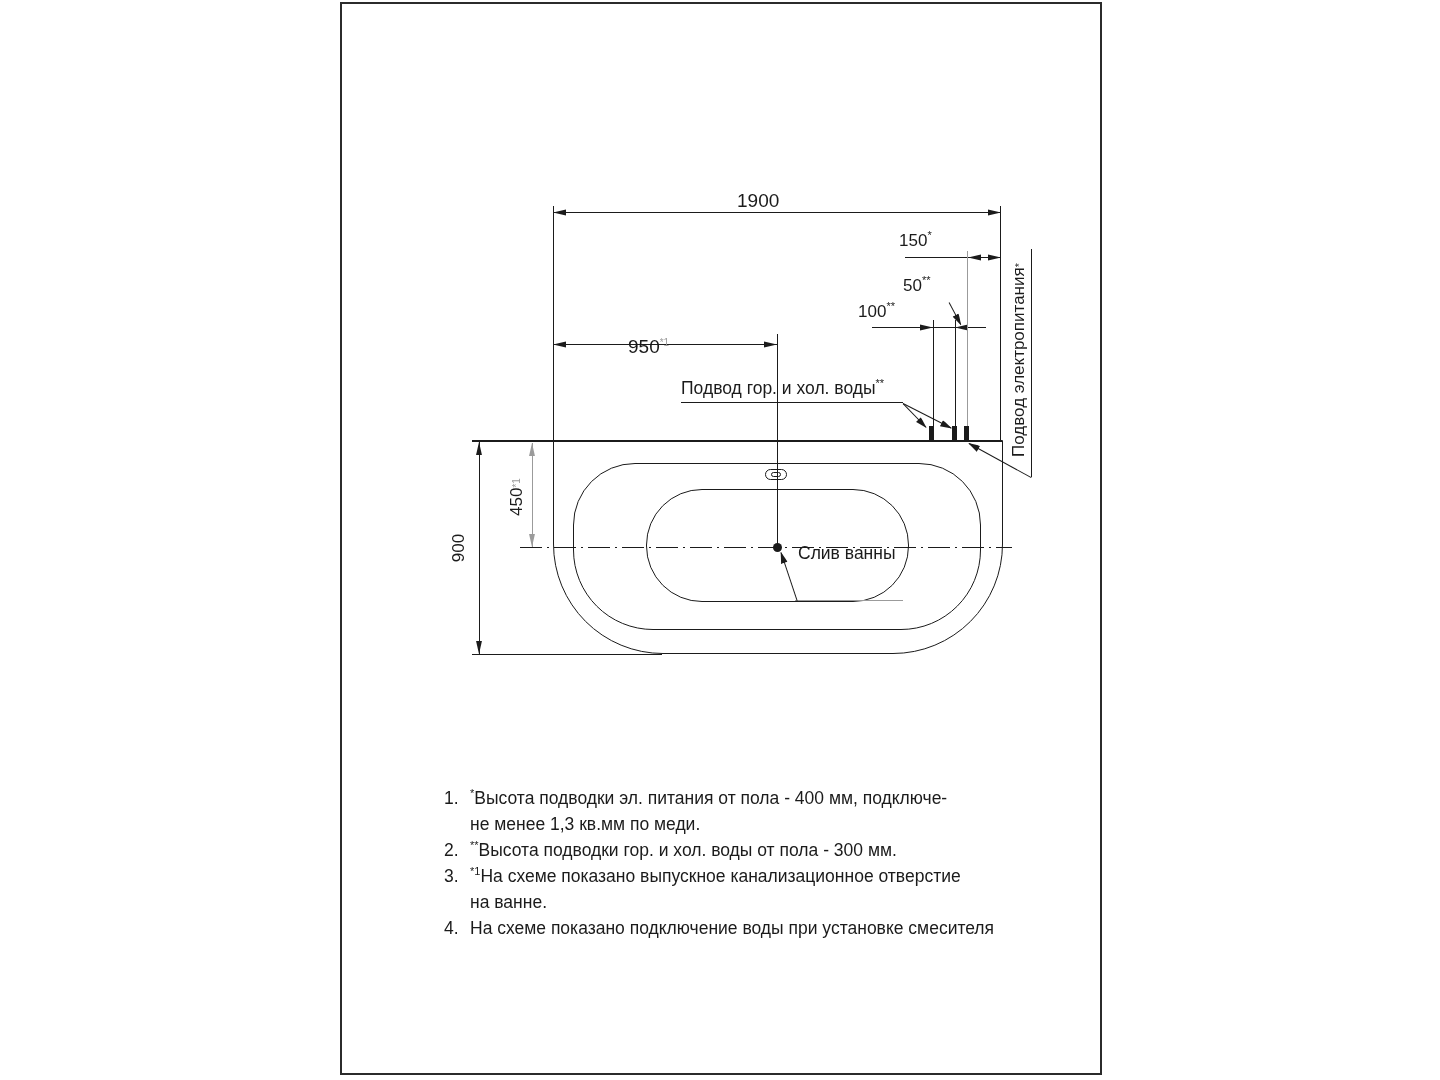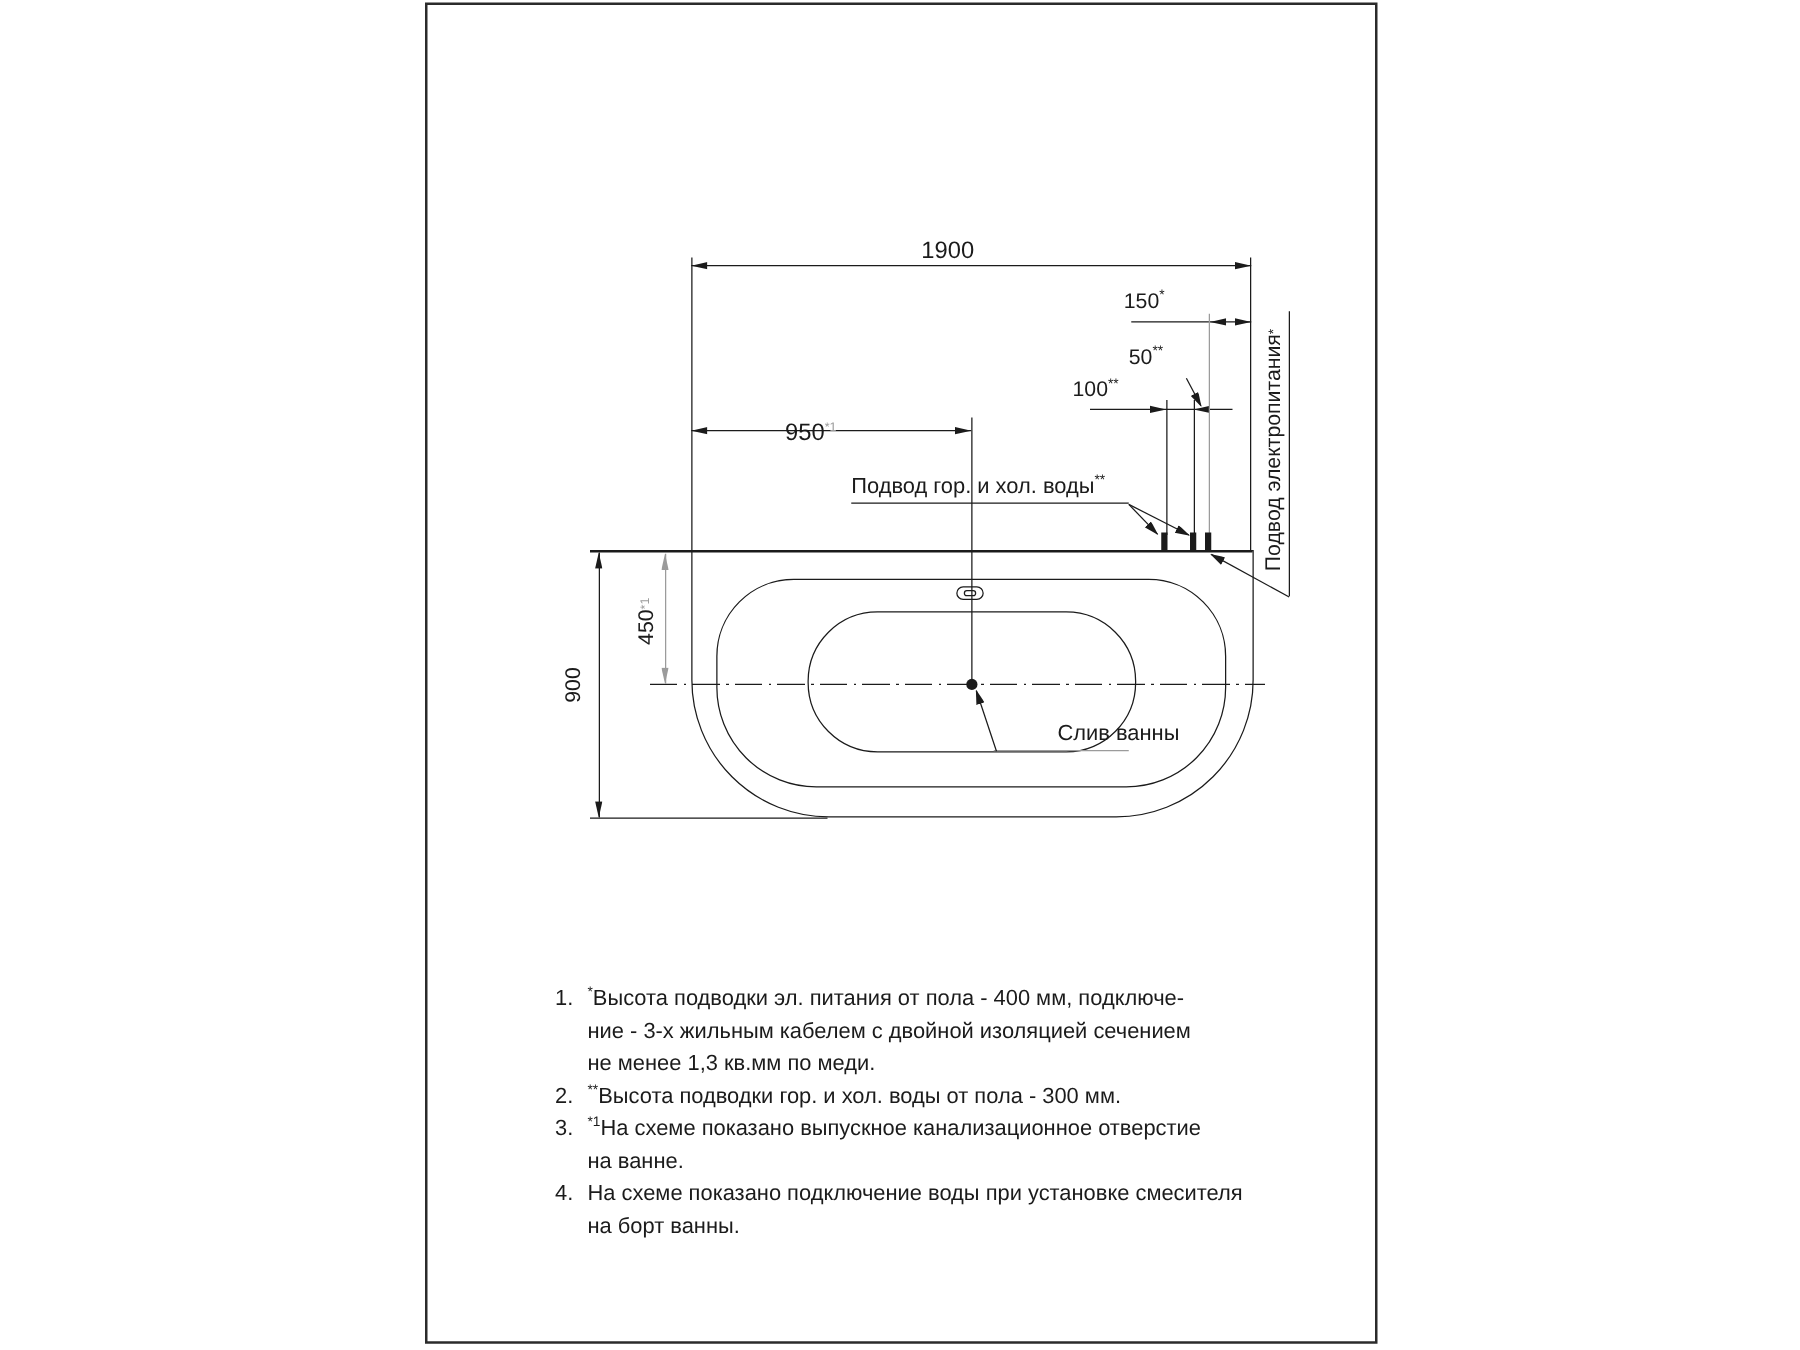--- a/index.html
+++ b/index.html
@@ -134,49 +134,47 @@
 
   <div class="rot" style="left:904px;top:347px;width:230px;height:26px;">
       <span>Подвод электропитания</span>
       <sup>*</sup>
     </div>
   <div class="vl" style="left:1031px;top:249px;height:228px;"></div>
   <div class="leader" style="left:969px;top:443px;width:71px;transform:rotate(28.7deg);">
       <span class="lh-s"></span>
     </div>
 
-  <div class="label" style="left:798px;top:576px;margin-left:48px;"><span>Слив ванны</span></div>
+  <div class="label" style="left:798px;top:543px;"><span>Слив ванны</span></div>
   <div class="hl gray" style="left:795px;top:600px;width:108px;"></div>
   <div class="leader" style="left:781px;top:552px;width:51px;transform:rotate(71.6deg);">
       <span class="lh-s"></span>
     </div>
 
   <div class="notes">
     <div class="note">
       <div class="nmark">1.</div>
       <div class="nbody">
         <div><sup>*</sup><span>Высота подводки эл. питания от пола - 400 мм, подключе-</span></div>
-        <div>ние - 3-х жильным кабелем с двойной изоляцией сечением</div>
         <div>не менее 1,3 кв.мм по меди.</div>
       </div>
     </div>
     <div class="note">
       <div class="nmark">2.</div>
       <div class="nbody">
         <div><sup>**</sup><span>Высота подводки гор. и хол. воды от пола - 300 мм.</span></div>
       </div>
     </div>
     <div class="note">
       <div class="nmark">3.</div>
       <div class="nbody">
         <div><sup>*1</sup><span>На схеме показано выпускное канализационное отверстие</span></div>
         <div>на ванне.</div>
       </div>
     </div>
     <div class="note">
       <div class="nmark">4.</div>
       <div class="nbody">
         <div><sup></sup><span>На схеме показано подключение воды при установке смесителя</span></div>
-        <div>на борт ванны.</div>
       </div>
     </div>
   </div>
 </div>
 
 </body></html>

